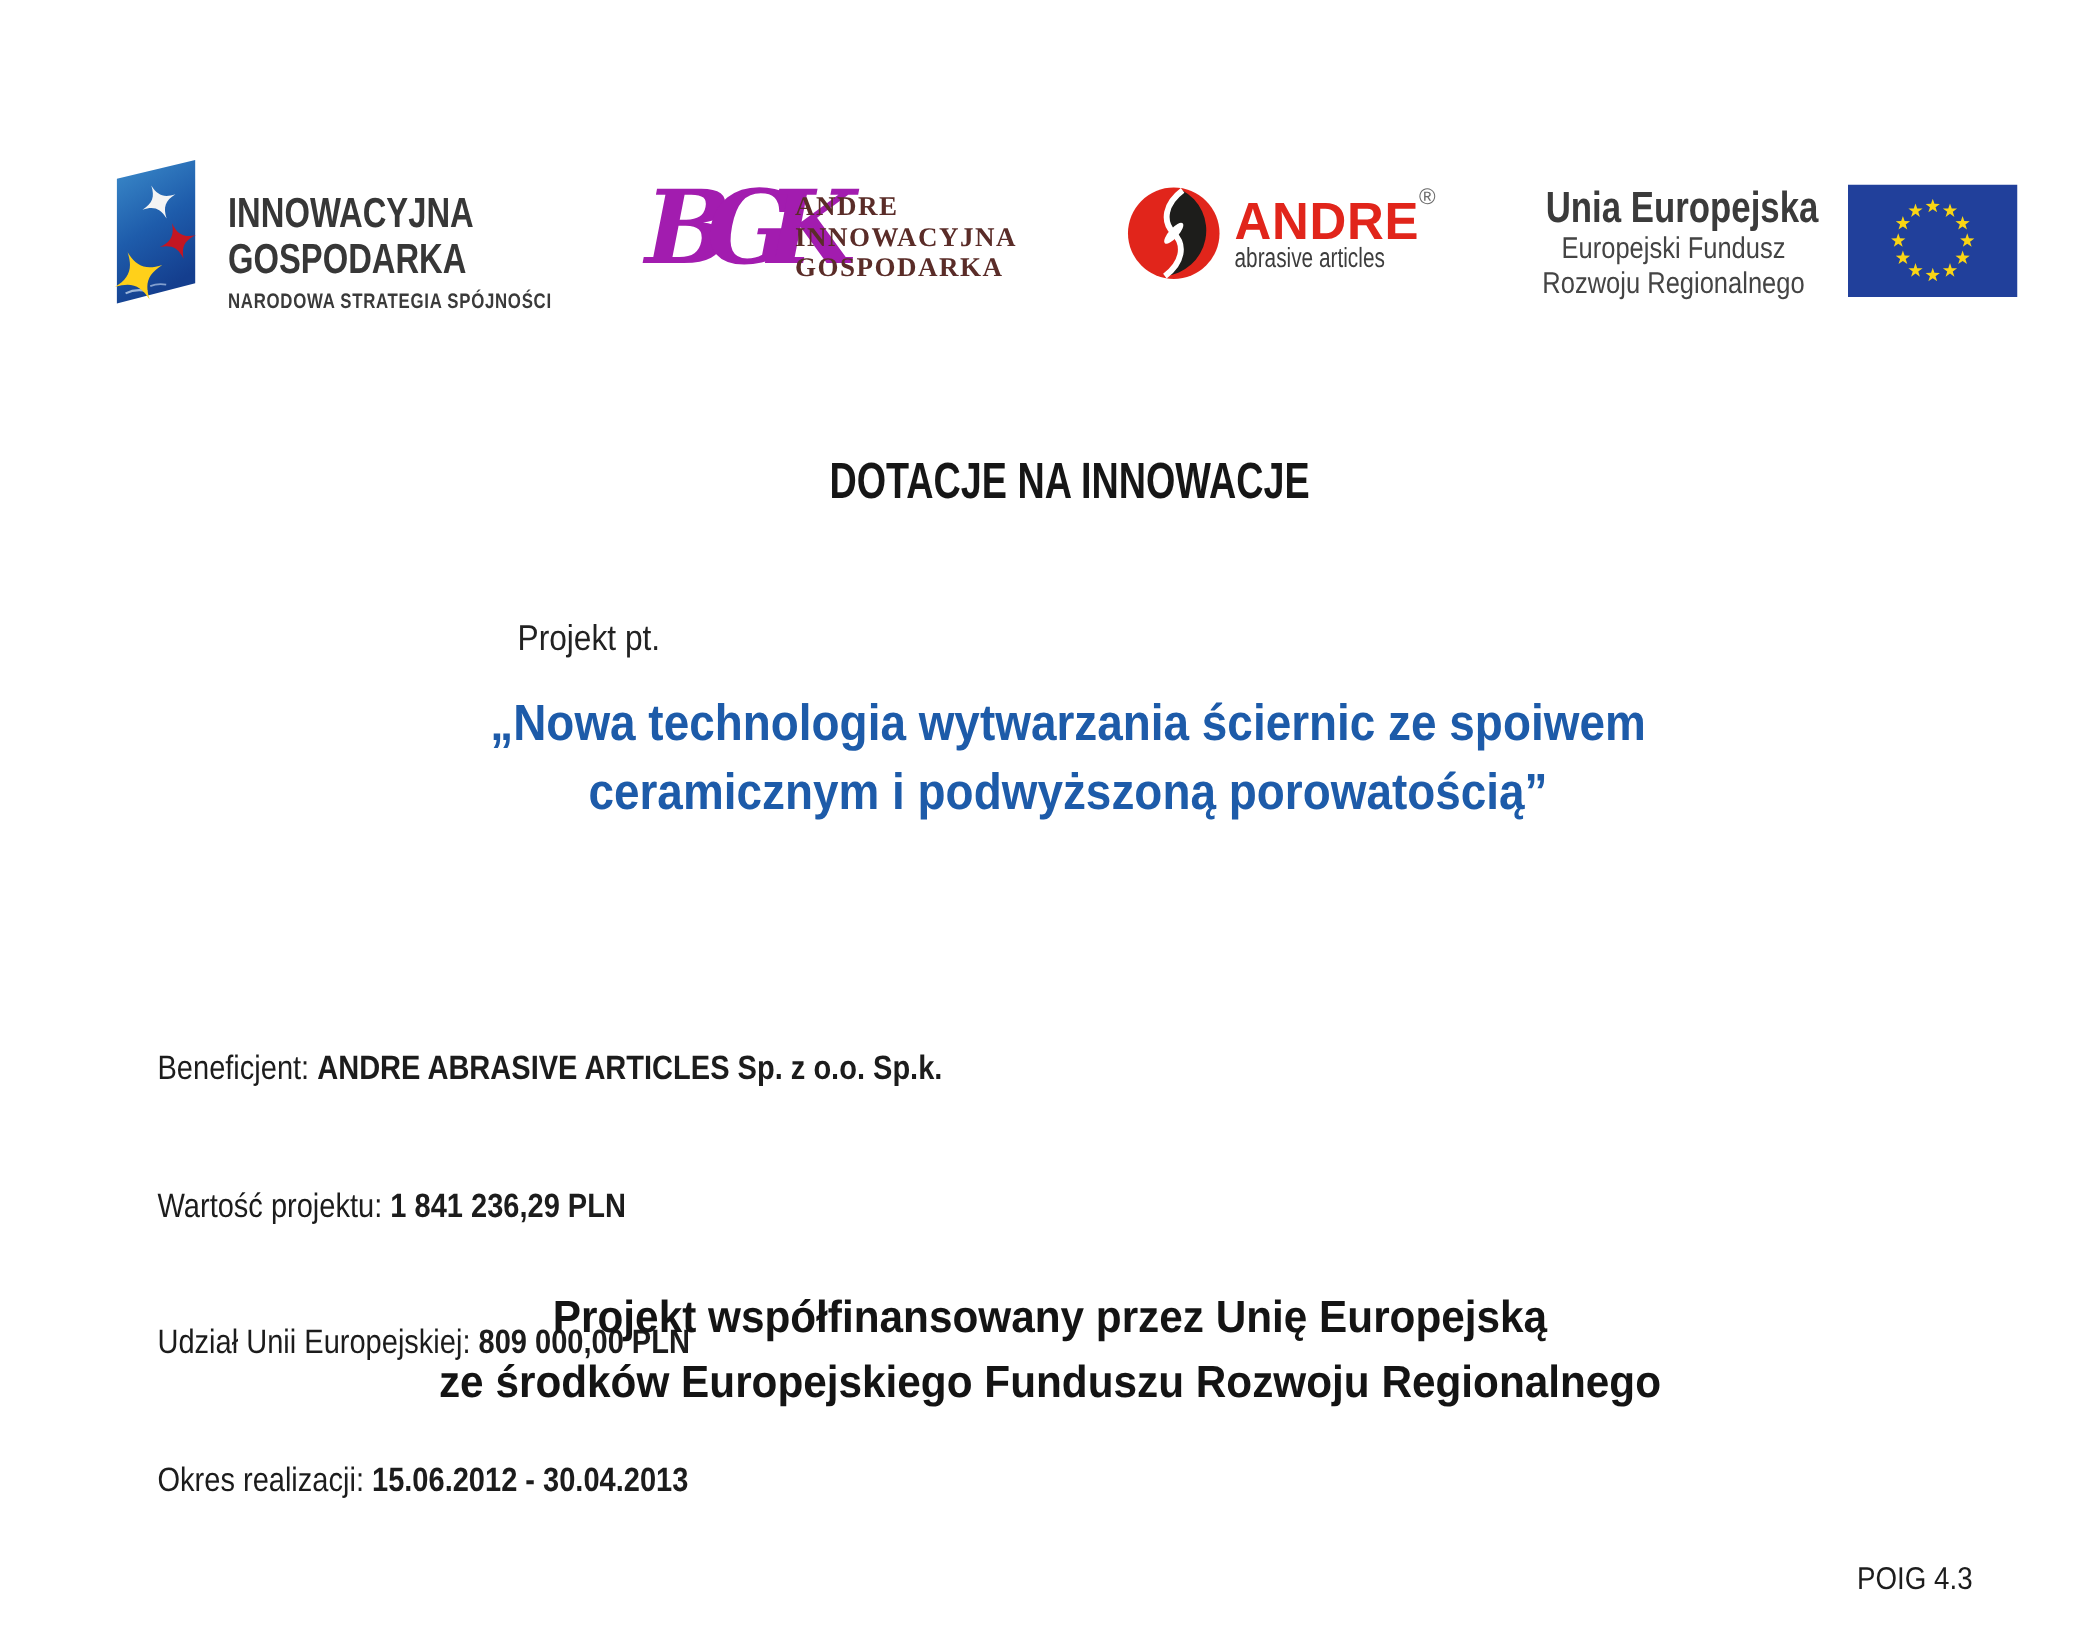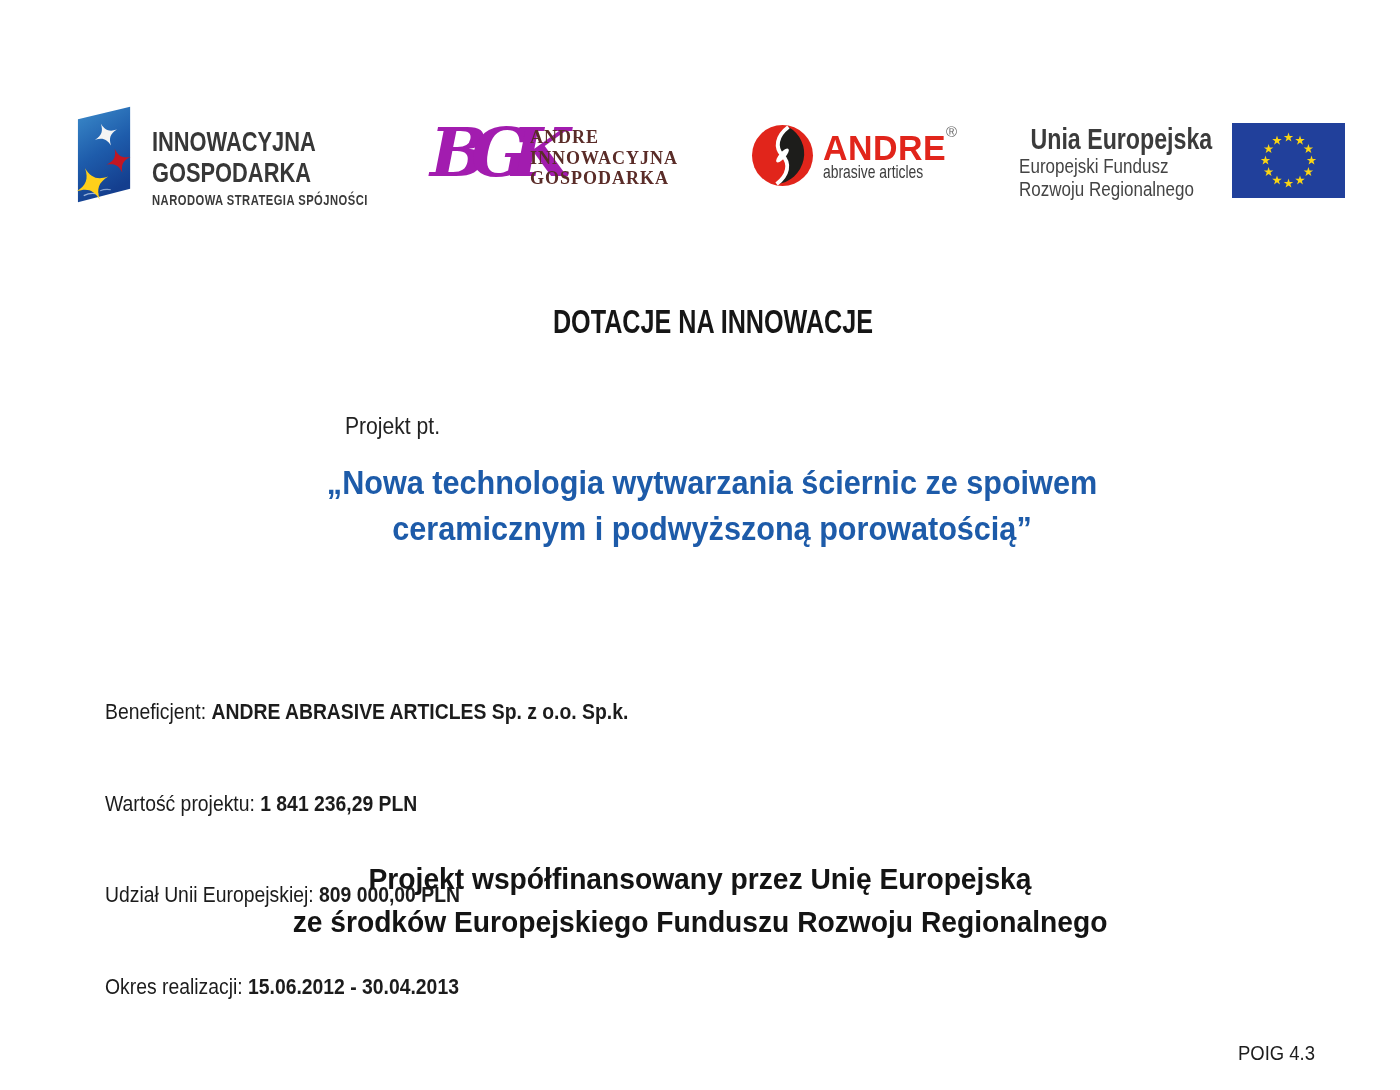--- a/index.html
+++ b/index.html
@@ -21,21 +21,21 @@
   .bgk-text{left:530px;top:127px;font-family:"Liberation Serif",serif;font-weight:700;
             font-size:18px;line-height:20.5px;letter-spacing:1px;color:#5a2c28;white-space:nowrap;}
 
   .andre-wheel{left:751px;top:124px;width:63px;height:63px;}
   .andre-brand{left:823px;top:128px;font-size:35px;font-weight:700;color:#e1251b;
                letter-spacing:0.5px;transform:scaleX(0.97);transform-origin:0 0;white-space:nowrap;}
   .andre-reg{left:946px;top:123px;font-size:15px;color:#6b6b6b;}
   .andre-tagline{left:823px;top:161px;font-size:18.5px;color:#3d3d3d;
                  transform:scaleX(0.75);transform-origin:0 0;white-space:nowrap;}
 
-  .eu-text{right:188px;top:123px;text-align:left;}
+  .eu-text{right:188px;top:123px;text-align:center;}
   .eu-l1{font-size:29px;font-weight:700;color:#3b3b3b;line-height:32px;
          transform:scaleX(0.80);transform-origin:100% 0;white-space:nowrap;}
   .eu-l23{font-size:20px;color:#444444;line-height:22.5px;
           transform:scaleX(0.85);transform-origin:100% 0;white-space:nowrap;}
   .eu-flag{left:1232px;top:123px;width:113px;height:75px;}
 
   
   .heading{left:0;top:302px;width:1400px;text-align:center;font-size:34px;font-weight:700;
            color:#161616;transform:translateX(13px) scaleX(0.74);white-space:nowrap;}
   .intro{left:345px;top:412px;font-size:24px;color:#222222;

